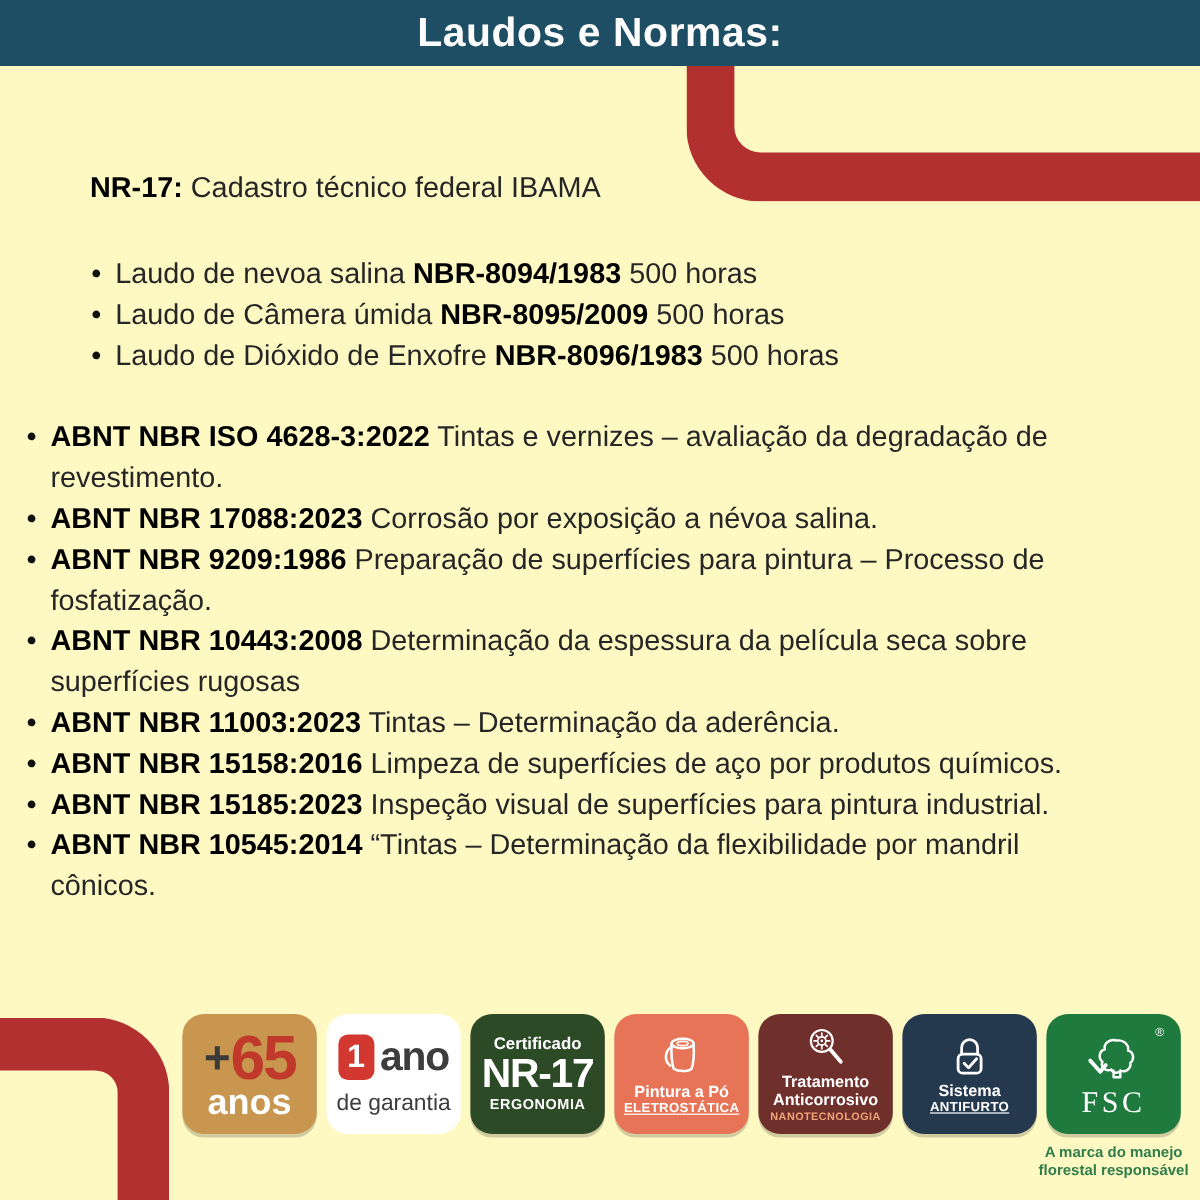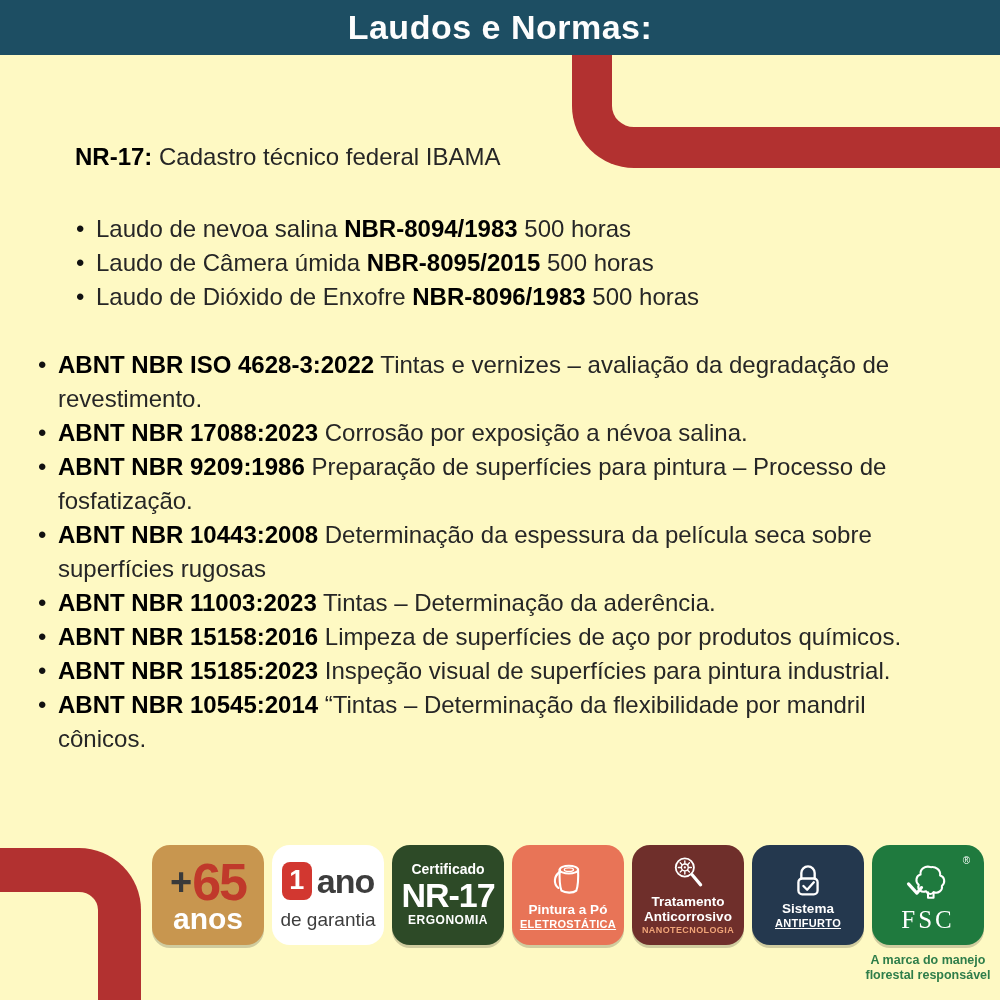--- a/index.html
+++ b/index.html
@@ -40,21 +40,21 @@
   ul{list-style:none;margin:0;padding:0;}
   .laudos{
     position:absolute;left:76px;top:212px;width:880px;
     font-size:24px;line-height:34px;color:#262626;
   }
   .laudos li{position:relative;padding-left:20px;}
   .laudos li::before{content:"•";position:absolute;left:0;color:#111;}
   .laudos b{font-weight:700;color:#000;}
 
   .normas{
-    position:absolute;left:38px;top:348px;width:900px;
+    position:absolute;left:22px;top:348px;width:900px;
     font-size:24px;line-height:34px;color:#262626;
   }
   .normas li{position:relative;padding-left:20px;}
   .normas li::before{content:"•";position:absolute;left:0;color:#111;}
   .normas b{font-weight:700;color:#000;}
 
   
   .badges{
     position:absolute;left:152px;top:845px;display:flex;gap:8px;align-items:stretch;
   }
@@ -122,21 +122,21 @@
     <h1>Laudos e Normas:</h1>
   </header>
 
   <div class="corner corner-tr"></div>
   <div class="corner corner-bl"></div>
 
   <p class="intro"><b>NR-17:</b><span> Cadastro técnico federal IBAMA</span></p>
 
   <ul class="laudos">
     <li><span>Laudo de nevoa salina </span><b>NBR-8094/1983</b><span> 500 horas</span></li>
-    <li><span>Laudo de Câmera úmida </span><b>NBR-8095/2015</b><span> 500 horas</span></li>
+    <li><span>Laudo de Câmera úmida </span><b>NBR-8095/2009</b><span> 500 horas</span></li>
     <li><span>Laudo de Dióxido de Enxofre </span><b>NBR-8096/1983</b><span> 500 horas</span></li>
   </ul>
 
   <ul class="normas">
     <li><b>ABNT NBR ISO 4628-3:2022</b><span> Tintas e vernizes – avaliação da degradação de revestimento.</span></li>
     <li><b>ABNT NBR 17088:2023</b><span> Corrosão por exposição a névoa salina.</span></li>
     <li><b>ABNT NBR 9209:1986</b><span> Preparação de superfícies para pintura – Processo de fosfatização.</span></li>
     <li><b>ABNT NBR 10443:2008</b><span> Determinação da espessura da película seca sobre superfícies rugosas</span></li>
     <li><b>ABNT NBR 11003:2023</b><span> Tintas – Determinação da aderência.</span></li>
     <li><b>ABNT NBR 15158:2016</b><span> Limpeza de superfícies de aço por produtos químicos.</span></li>

